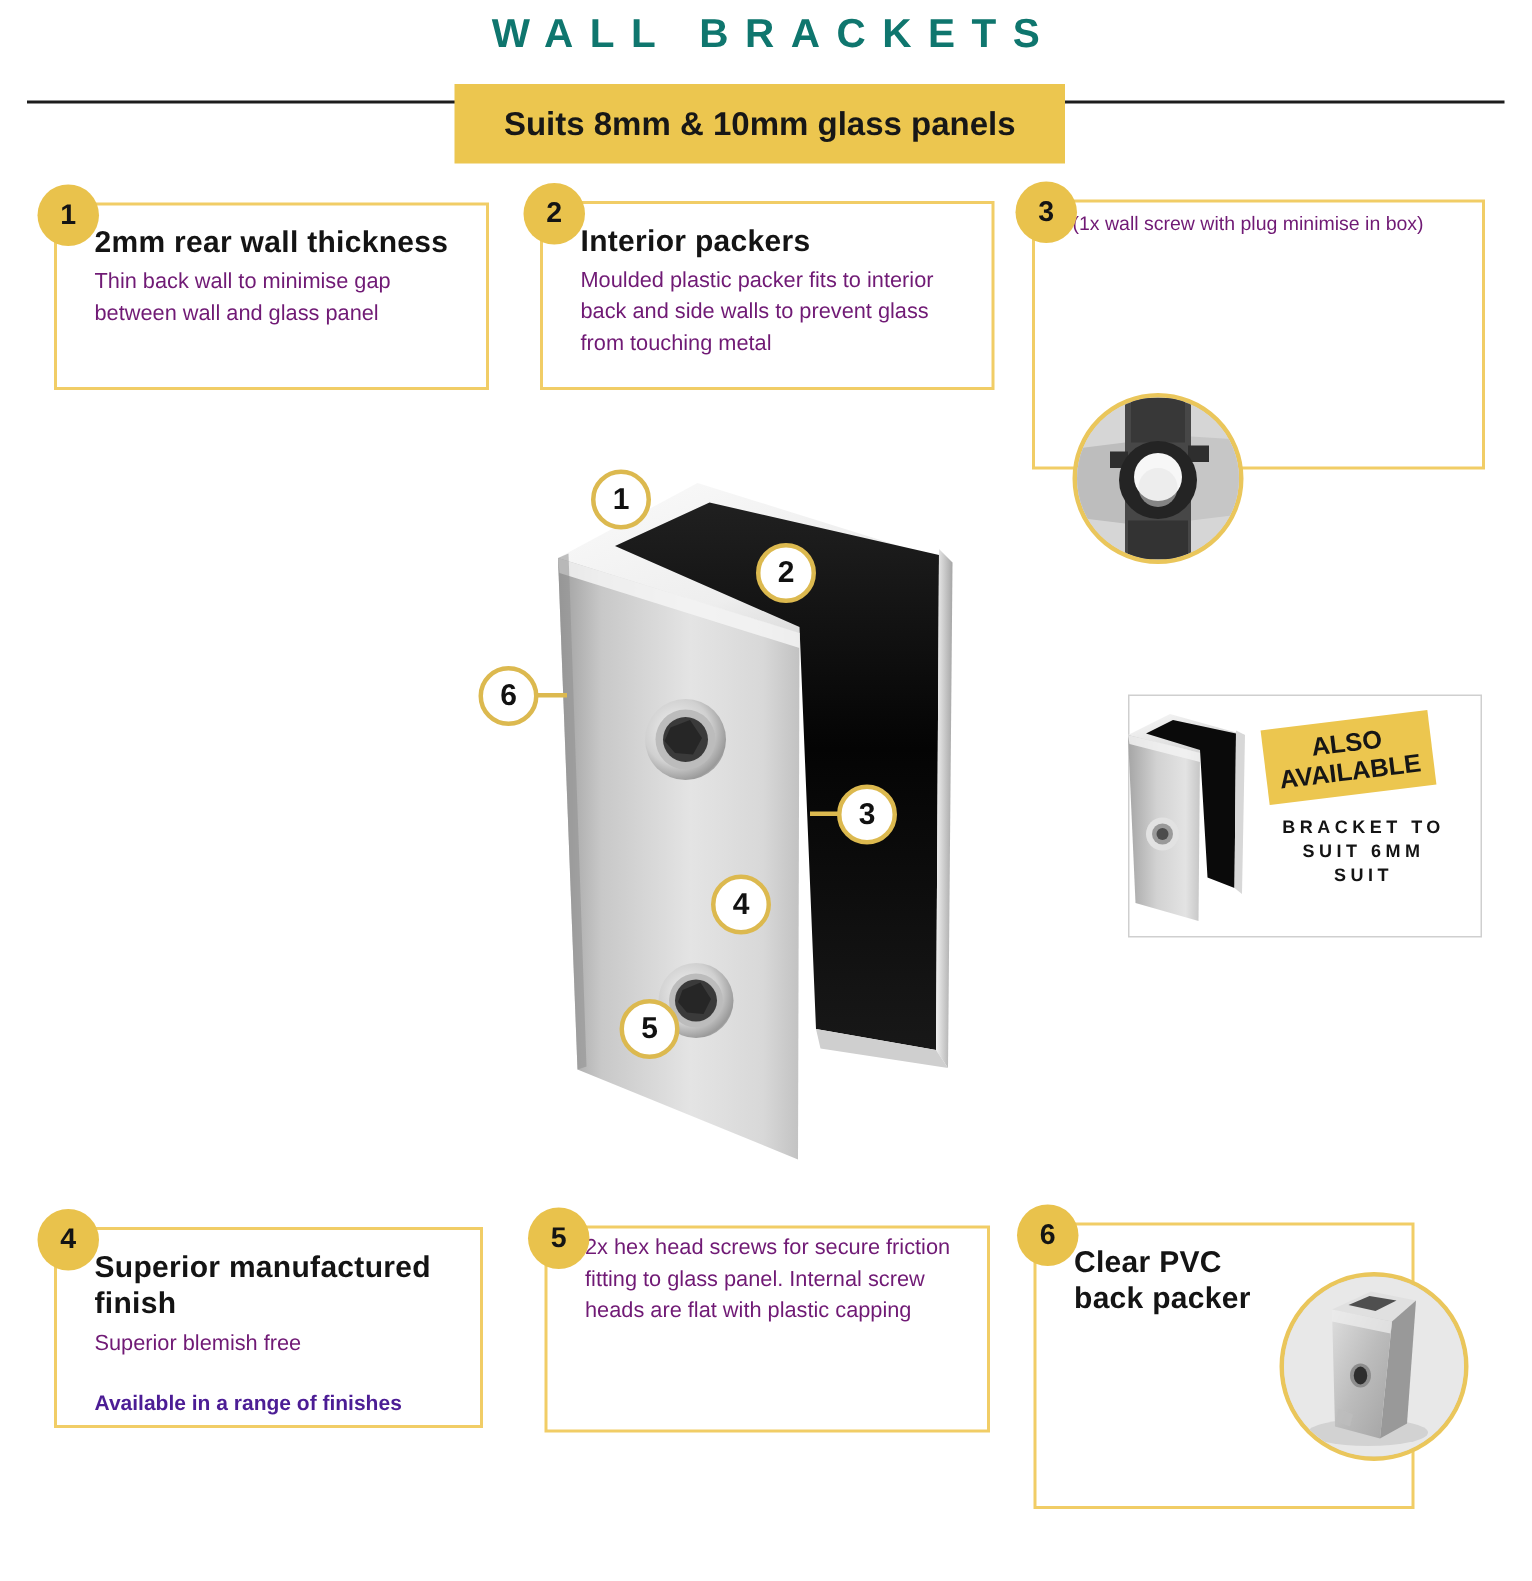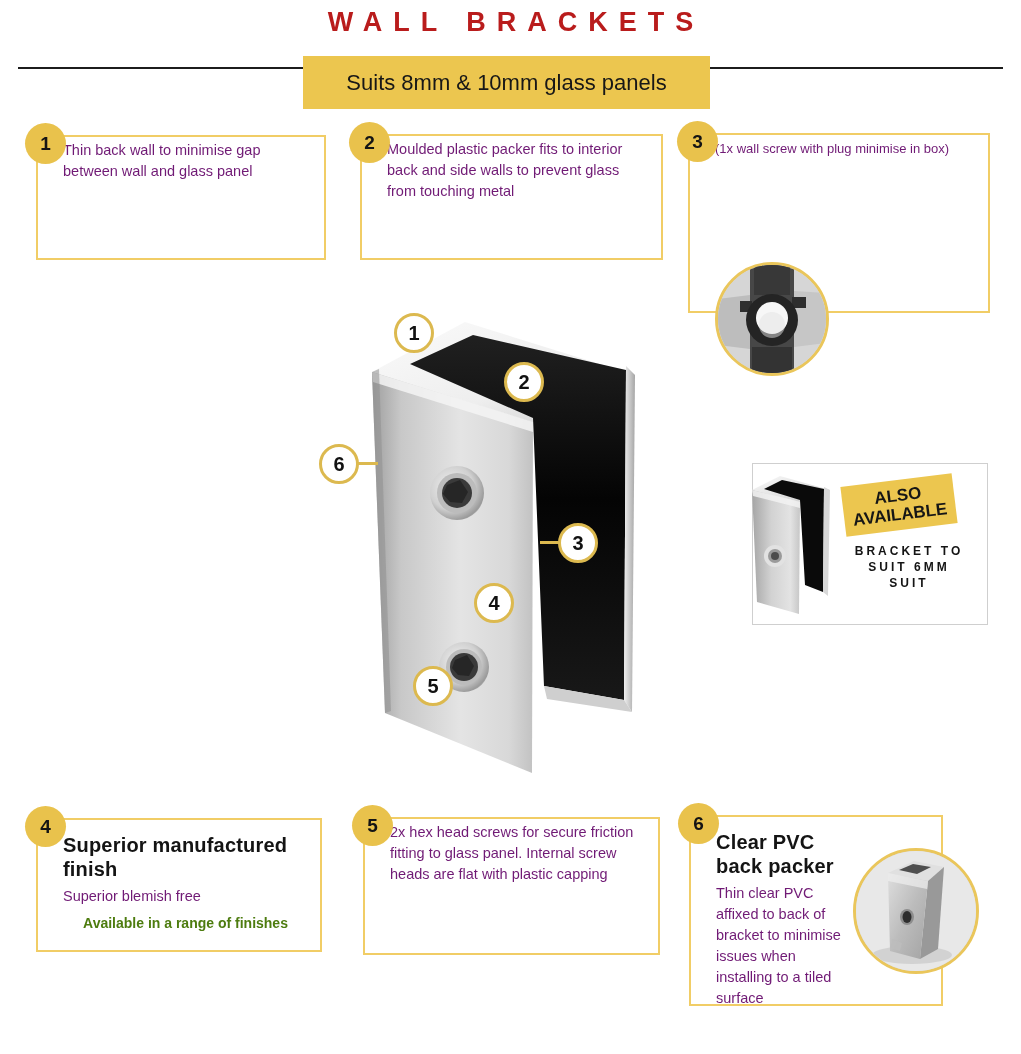--- a/index.html
+++ b/index.html
@@ -11,31 +11,31 @@
     font-family: "Liberation Sans", sans-serif;
     color: #1b1b1b;
     overflow: hidden;
   }
 
   
   .page-title {
     position: absolute; top: 7px; left: 0; width: 100%;
     margin: 0; text-align: center;
     font-size: 27px; font-weight: 700; letter-spacing: 11px;
-    padding-left: 11px; color: #b91c1c;
+    padding-left: 11px; color: #0f766e;
   }
   .header-rule {
     position: absolute; left: 18px; top: 67px;
     width: 985px; height: 2px; background: #1c1c1c;
   }
   .subtitle-banner {
     position: absolute; left: 303px; top: 56px; width: 407px; height: 53px;
     background: #ECC64F;
     display: flex; align-items: center; justify-content: center;
-    font-size: 22px; font-weight: 400; color: #171717;
+    font-size: 22px; font-weight: 700; color: #171717;
   }
 
   
   .fbox {
     position: absolute;
     border: 2px solid #F1CD66;
     background: transparent;
   }
   .badge {
     position: absolute; left: -13px; top: -14px;
@@ -47,21 +47,21 @@
   .fbox h3 {
     margin: 13px 0 4px; padding: 0 16px 0 25px;
     font-size: 20px; font-weight: 700; line-height: 1.22;
     letter-spacing: 0.2px; color: #141414;
   }
   .fbox p {
     margin: 3px 0 0; padding: 0 12px 0 25px;
     font-size: 14.5px; line-height: 1.45; color: #701a75; font-weight: 400;
   }
   .fbox p.note  { font-size: 13px; margin-top: 5px; }
-  .fbox p.note-strong { font-size: 14px; font-weight: 700; margin-top: 6px; color: #4d7c0f; text-align: center; }
+  .fbox p.note-strong { font-size: 14px; font-weight: 700; margin-top: 18px; color: #4c1d95; }
 
   .box1 { left: 36px;  top: 135px; width: 290px; height: 125px; }
   .box2 { left: 360px; top: 134px; width: 303px; height: 126px; }
   .box3 { left: 688px; top: 133px; width: 302px; height: 180px; }
   .box4 { left: 36px;  top: 818px; width: 286px; height: 134px; }
   .box5 { left: 363px; top: 817px; width: 297px; height: 138px; }
   .box6 { left: 689px; top: 815px; width: 254px; height: 191px; }
   .box6 h3 { max-width: 180px; }
   .box6 p  { max-width: 172px; }
 
@@ -115,25 +115,27 @@
 </style>
 </head>
 <body>
 
 <h1 class="page-title">WALL BRACKETS</h1>
 <div class="header-rule"></div>
 <div class="subtitle-banner">Suits 8mm &amp; 10mm glass panels</div>
 
 <div class="fbox box1">
   <div class="badge">1</div>
+  <h3>2mm rear wall thickness</h3>
   <p>Thin back wall to minimise gap between wall and glass panel</p>
 </div>
 
 <div class="fbox box2">
   <div class="badge">2</div>
+  <h3>Interior packers</h3>
   <p>Moulded plastic packer fits to interior back and side walls to prevent glass from touching metal</p>
 </div>
 
 <div class="fbox box3">
   <div class="badge">3</div>
   <p class="note">(1x wall screw with plug minimise in box)</p>
 </div>
 
 <div class="inset inset-countersunk">
   <svg width="108" height="108" viewBox="0 0 108 108">
@@ -265,21 +267,20 @@
 </div>
 
 <div class="fbox box5">
   <div class="badge">5</div>
   <p>2x hex head screws for secure friction fitting to glass panel. Internal screw heads are flat with plastic capping</p>
 </div>
 
 <div class="fbox box6">
   <div class="badge">6</div>
   <h3>Clear PVC back packer</h3>
-  <p>Thin clear PVC affixed to back of bracket to minimise issues when installing to a tiled surface</p>
 </div>
 
 <div class="inset inset-pvc">
   <svg width="120" height="120" viewBox="0 0 120 120">
     <rect x="0" y="0" width="120" height="120" fill="#e8e8e8"></rect>
     <ellipse cx="56" cy="104" rx="40" ry="9" fill="#d2d2d2"></ellipse>
     <polygon points="32,22 58,10 88,16 72,30 " fill="#e0e0e0"></polygon>
     <polygon points="43,19 57,13 75,16 61,23" fill="#4f4f4f"></polygon>
     <polygon points="72,30 88,16 82,98 64,108" fill="#999999"></polygon>
     <polygon points="32,22 72,30 64,108 34,100" fill="url(#gPack)"></polygon>

